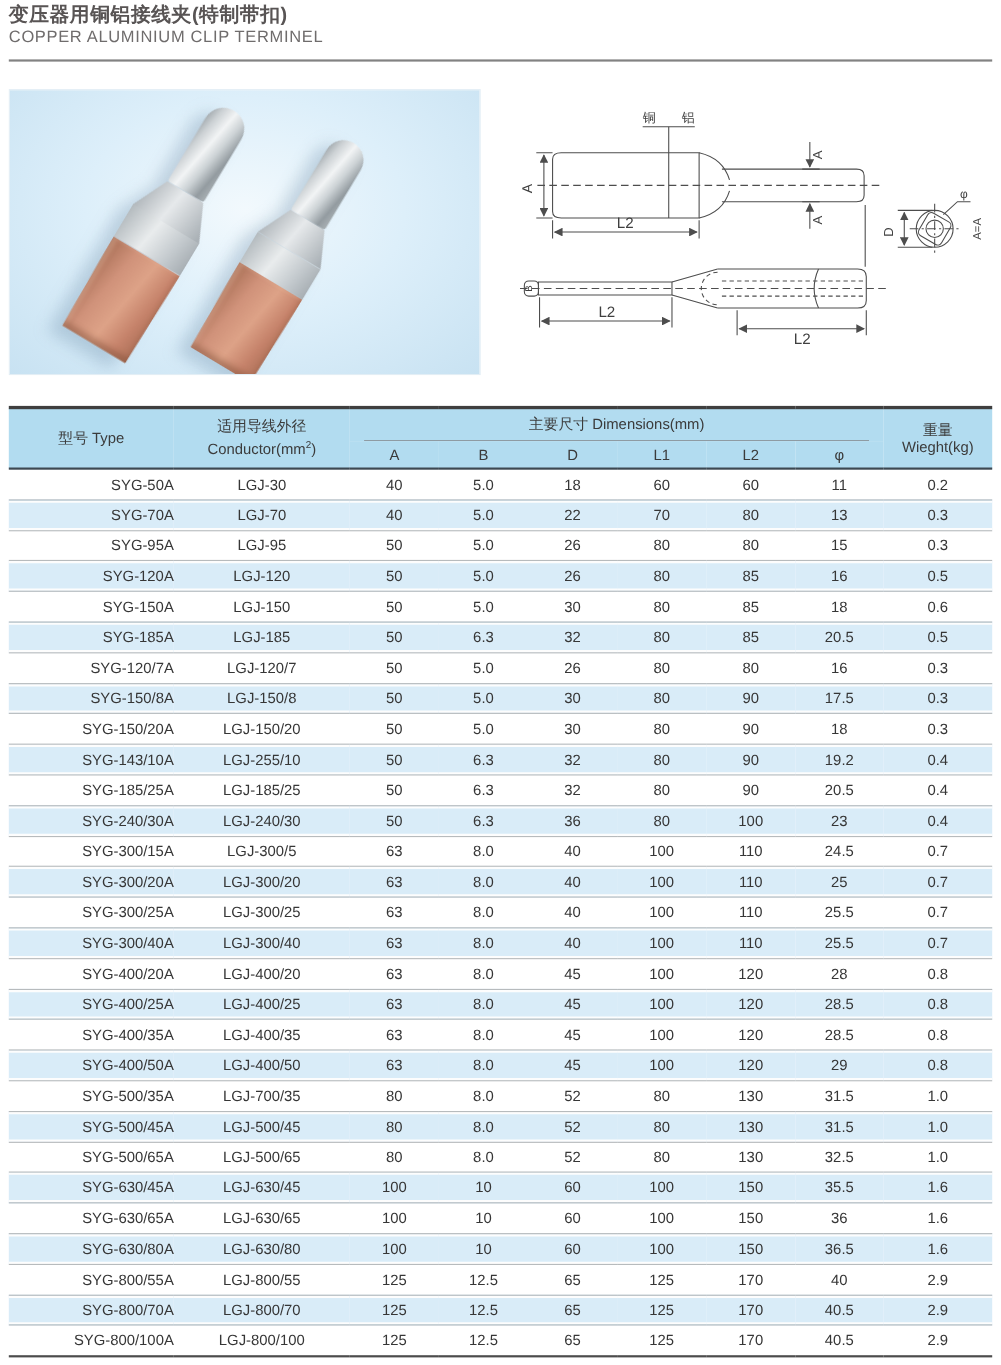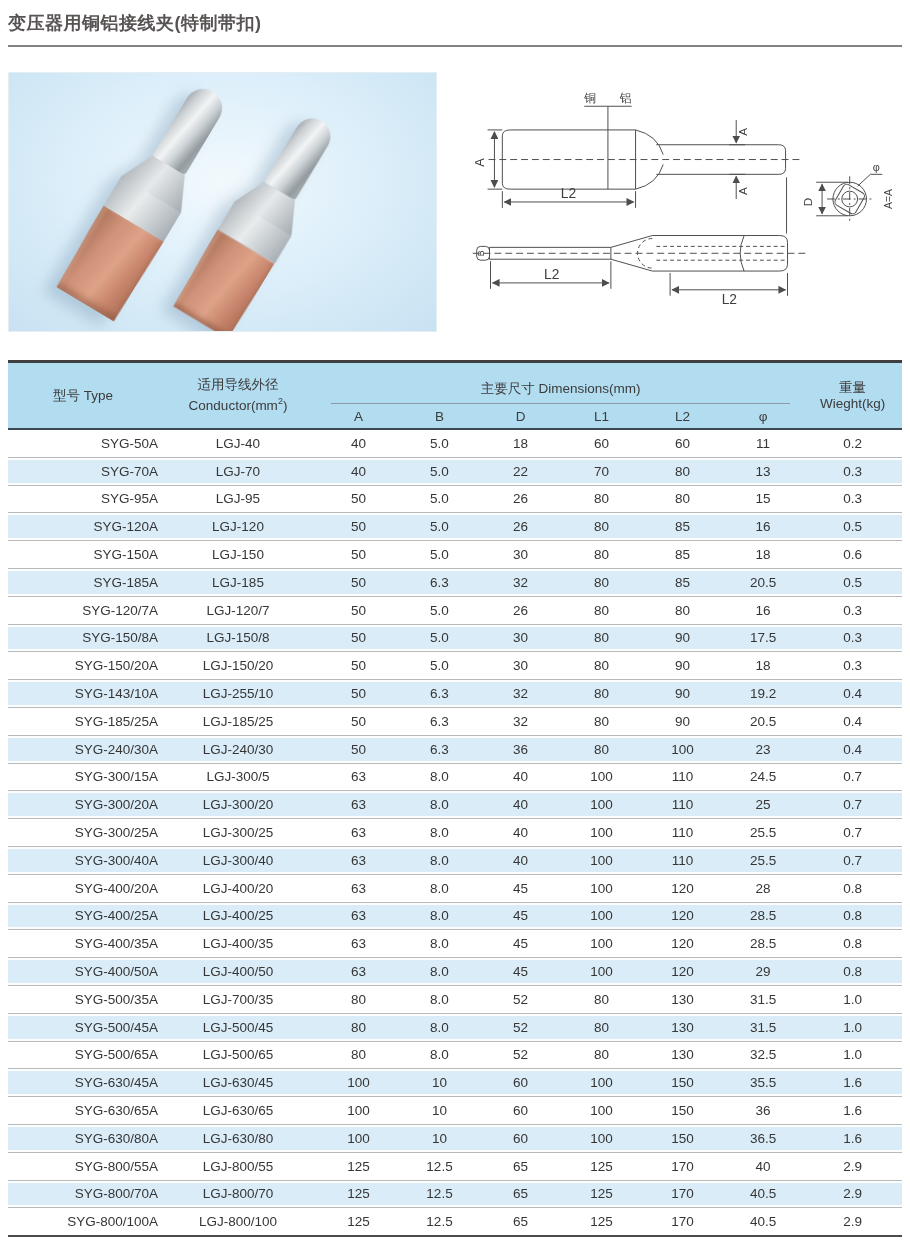--- a/index.html
+++ b/index.html
@@ -1,19 +1,19 @@
 <!DOCTYPE html>
 <html><head>
 <meta charset="utf-8">
 <style>
   html,body{margin:0;padding:0;}
   body{width:910px;height:1241px;background:#fff;font-family:"Liberation Sans","DejaVu Sans",sans-serif;color:#333;overflow:hidden;}
   .page{width:910px;height:1241px;position:relative;}
   
-  .hdr{padding:12px 10px 0 8px;}
+  .hdr{padding:2px 10px 0 8px;}
   .hdr h1{margin:0;font-size:18px;line-height:22px;font-weight:bold;color:#585454;letter-spacing:.5px;}
   .hdr h2{margin:1px 0 0;font-size:15px;line-height:18px;font-weight:normal;color:#6f6c6c;letter-spacing:.6px;}
   .rule{margin:11px 8px 0;border-top:2px solid #828282;height:0;}
   
   .figures{margin:25px 8px 0;display:flex;gap:16px;height:258px;}
   .photo{width:428px;height:258px;position:relative;overflow:hidden;border:1px solid #e3eef5;
          background:radial-gradient(ellipse at 50% 42%, #f2f9fd 0%, #ddeffa 48%, #c8e2f2 100%);}
   .lug{position:absolute;width:70px;height:248px;display:flex;flex-direction:column;align-items:stretch;
        filter:drop-shadow(-9px 11px 7px rgba(96,128,158,0.30));}
   .lug .barrel{width:38px;height:86px;margin:0 auto;border-radius:19px 19px 3px 3px;
@@ -33,35 +33,36 @@
   .drawing svg{display:block;}
   
   .spec{margin:30px 8px 0;}
   table{width:894px;border-collapse:collapse;table-layout:fixed;}
   table{border-top:3px solid #3f3f3f;border-bottom:2px solid #4c4c4c;}
   thead{border-bottom:2px solid #3c4852;}
   thead th{background:#b2dcf0;font-weight:normal;color:#3b3b3b;font-size:13.5px;padding:0;}
   thead tr.r1{height:30px;}
   thead tr.r2{height:25px;}
   th.c-dims{vertical-align:bottom;padding:0 13px;}
-  th.c-dims .dims-text{border-bottom:1px solid #8e9ba3;padding:17px 0 5px;text-align:center;}
+  th.c-dims .dims-text{border-bottom:1px solid #8e9ba3;padding:5px 0 5px;text-align:center;}
   th.c-cond div, th.c-weight div{line-height:16px;}
   th sup{font-size:9px;}
   tbody td{height:26.8px;padding:0;text-align:center;font-size:13.5px;color:#363636;}
   tbody td:first-child{text-align:right;padding-left:28px;}
   tbody tr:not(:first-child){border-top:1px solid #b7bbbd;}
   tbody tr.alt td{background:#d9ecf8;box-shadow:inset 0 2px 0 #fdfdfd, inset 0 -2px 0 #fdfdfd;}
 </style>
 </head>
 <body>
 
 <div class="page">
 
   <div class="hdr">
     <h1>变压器用铜铝接线夹(特制带扣)</h1>
+    <h2>COPPER ALUMINIUM CLIP TERMINEL</h2>
   </div>
   <div class="rule"></div>
 
   <div class="figures">
 
     <div class="photo">
       <div class="lug lug1">
         <div class="barrel"></div>
         <div class="neck"></div>
         <div class="plate-al"></div>
@@ -171,21 +172,21 @@
           <th>B</th>
           <th>D</th>
           <th>L1</th>
           <th>L2</th>
           <th>φ</th>
         </tr>
       </thead>
       <tbody>
           <tr>
             <td>SYG-50A</td>
-            <td>LGJ-40</td>
+            <td>LGJ-30</td>
             <td>40</td>
             <td>5.0</td>
             <td>18</td>
             <td>60</td>
             <td>60</td>
             <td>11</td>
             <td>0.2</td>
           </tr>
           <tr class="alt">
             <td>SYG-70A</td>

